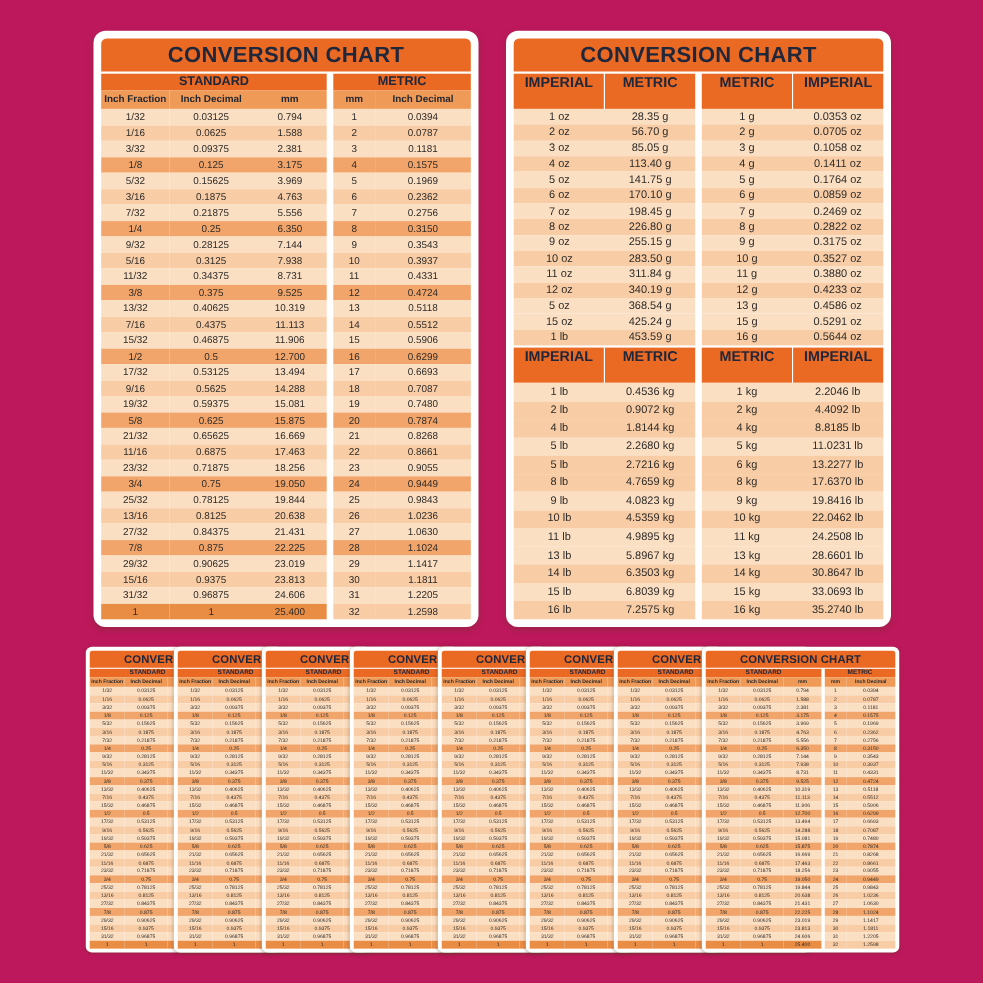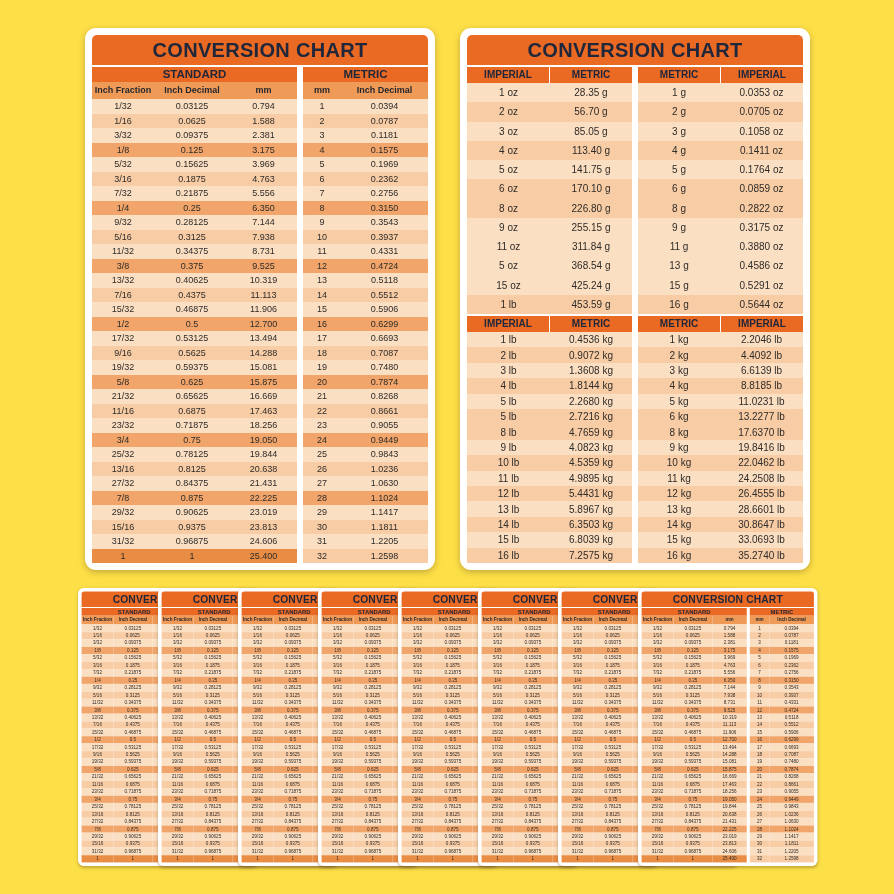--- a/index.html
+++ b/index.html
@@ -1,32 +1,32 @@
 <!DOCTYPE html>
 <html><head>
 <meta charset="utf-8">
 <style>
   html,body{margin:0;padding:0;background:#ffffff;}
-  .page{position:relative;width:894px;height:894px;background:#fde047;overflow:hidden;
+  .page{position:relative;width:894px;height:894px;background:#be185d;overflow:hidden;
         font-family:"Liberation Sans",sans-serif;}
   .card{position:absolute;background:#ffffff;border-radius:11px;
         box-shadow:0 2px 6px rgba(90,60,30,.35);padding:7px;box-sizing:border-box;
         display:flex;flex-direction:column;}
   .big{top:28px;width:350px;height:542px;}
   #card-left{left:85px;}
   #card-right{left:460px;}
 
   .title{flex:0 0 30px;line-height:30px;background:#EA6A24;color:#20273A;font-weight:bold;
          font-size:20px;text-align:center;border-radius:5px 5px 0 0;letter-spacing:.3px;}
   .frow{display:flex;flex:0 0 auto;}
   .grp{background:#EA6A24;color:#20273A;font-weight:bold;text-align:center;}
   .gbar{height:15px;line-height:15px;font-size:11.5px;margin-top:2px;}
   .chdr{height:17px;line-height:17px;font-size:9px;font-weight:bold;background:#F09A57;
         color:#23272E;text-align:center;}
-  .sechdr{height:16px;line-height:16px;font-size:10px;margin-top:2px;}
+  .sechdr{height:32px;line-height:16px;font-size:13px;margin-top:2px;}
   .hcell{width:82px;}
   .hdr-sp{width:1px;background:#ffffff;}
   .tbody{display:flex;flex-direction:column;flex:1;}
   .row{display:flex;flex:1;}
   .cell{text-align:center;font-size:9px;color:#2E2B28;display:flex;align-items:center;
         justify-content:center;overflow:hidden;white-space:nowrap;}
   #card-right .cell{font-size:10px;}
   .gapc{width:6px;background:transparent;}
 
   
@@ -372,39 +372,60 @@
           <div class="cell w83 re">0.1764 oz</div>
         </div>
         <div class="row">
           <div class="cell w83 ro">6 oz</div>
           <div class="cell w82 ro">170.10 g</div>
           <div class="gapc"></div>
           <div class="cell w82 ro">6 g</div>
           <div class="cell w83 ro">0.0859 oz</div>
         </div>
         <div class="row">
+          <div class="cell w83 re">7 oz</div>
+          <div class="cell w82 re">198.45 g</div>
+          <div class="gapc"></div>
+          <div class="cell w82 re">7 g</div>
+          <div class="cell w83 re">0.2469 oz</div>
+        </div>
+        <div class="row">
           <div class="cell w83 ro">8 oz</div>
           <div class="cell w82 ro">226.80 g</div>
           <div class="gapc"></div>
           <div class="cell w82 ro">8 g</div>
           <div class="cell w83 ro">0.2822 oz</div>
         </div>
         <div class="row">
           <div class="cell w83 re">9 oz</div>
           <div class="cell w82 re">255.15 g</div>
           <div class="gapc"></div>
           <div class="cell w82 re">9 g</div>
           <div class="cell w83 re">0.3175 oz</div>
         </div>
         <div class="row">
+          <div class="cell w83 ro">10 oz</div>
+          <div class="cell w82 ro">283.50 g</div>
+          <div class="gapc"></div>
+          <div class="cell w82 ro">10 g</div>
+          <div class="cell w83 ro">0.3527 oz</div>
+        </div>
+        <div class="row">
           <div class="cell w83 re">11 oz</div>
           <div class="cell w82 re">311.84 g</div>
           <div class="gapc"></div>
           <div class="cell w82 re">11 g</div>
           <div class="cell w83 re">0.3880 oz</div>
+        </div>
+        <div class="row">
+          <div class="cell w83 ro">12 oz</div>
+          <div class="cell w82 ro">340.19 g</div>
+          <div class="gapc"></div>
+          <div class="cell w82 ro">12 g</div>
+          <div class="cell w83 ro">0.4233 oz</div>
         </div>
         <div class="row">
           <div class="cell w83 re">5 oz</div>
           <div class="cell w82 re">368.54 g</div>
           <div class="gapc"></div>
           <div class="cell w82 re">13 g</div>
           <div class="cell w83 re">0.4586 oz</div>
         </div>
         <div class="row">
           <div class="cell w83 re">15 oz</div>
@@ -439,27 +460,20 @@
           <div class="cell w83 re">2.2046 lb</div>
         </div>
         <div class="row">
           <div class="cell w83 ro">2 lb</div>
           <div class="cell w82 ro">0.9072 kg</div>
           <div class="gapc"></div>
           <div class="cell w82 ro">2 kg</div>
           <div class="cell w83 ro">4.4092 lb</div>
         </div>
         <div class="row">
-          <div class="cell w83 re">3 lb</div>
-          <div class="cell w82 re">1.3608 kg</div>
-          <div class="gapc"></div>
-          <div class="cell w82 re">3 kg</div>
-          <div class="cell w83 re">6.6139 lb</div>
-        </div>
-        <div class="row">
           <div class="cell w83 ro">4 lb</div>
           <div class="cell w82 ro">1.8144 kg</div>
           <div class="gapc"></div>
           <div class="cell w82 ro">4 kg</div>
           <div class="cell w83 ro">8.8185 lb</div>
         </div>
         <div class="row">
           <div class="cell w83 re">5 lb</div>
           <div class="cell w82 re">2.2680 kg</div>
           <div class="gapc"></div>
@@ -493,27 +507,20 @@
           <div class="gapc"></div>
           <div class="cell w82 ro">10 kg</div>
           <div class="cell w83 ro">22.0462 lb</div>
         </div>
         <div class="row">
           <div class="cell w83 re">11 lb</div>
           <div class="cell w82 re">4.9895 kg</div>
           <div class="gapc"></div>
           <div class="cell w82 re">11 kg</div>
           <div class="cell w83 re">24.2508 lb</div>
-        </div>
-        <div class="row">
-          <div class="cell w83 ro">12 lb</div>
-          <div class="cell w82 ro">5.4431 kg</div>
-          <div class="gapc"></div>
-          <div class="cell w82 ro">12 kg</div>
-          <div class="cell w83 ro">26.4555 lb</div>
         </div>
         <div class="row">
           <div class="cell w83 re">13 lb</div>
           <div class="cell w82 re">5.8967 kg</div>
           <div class="gapc"></div>
           <div class="cell w82 re">13 kg</div>
           <div class="cell w83 re">28.6601 lb</div>
         </div>
         <div class="row">
           <div class="cell w83 ro">14 lb</div>

